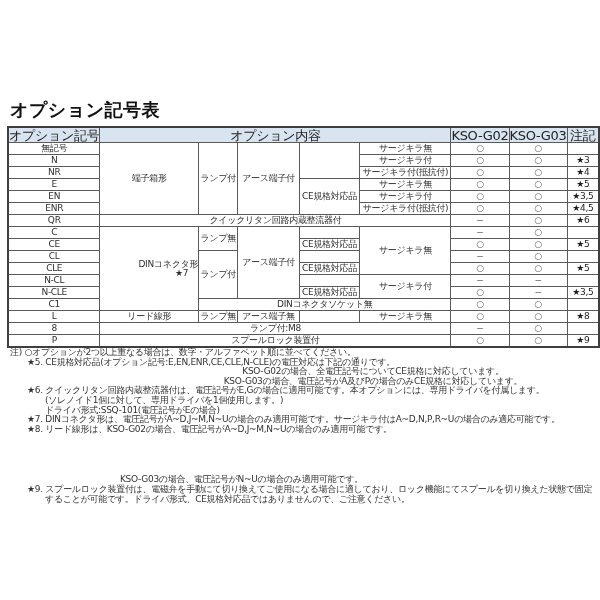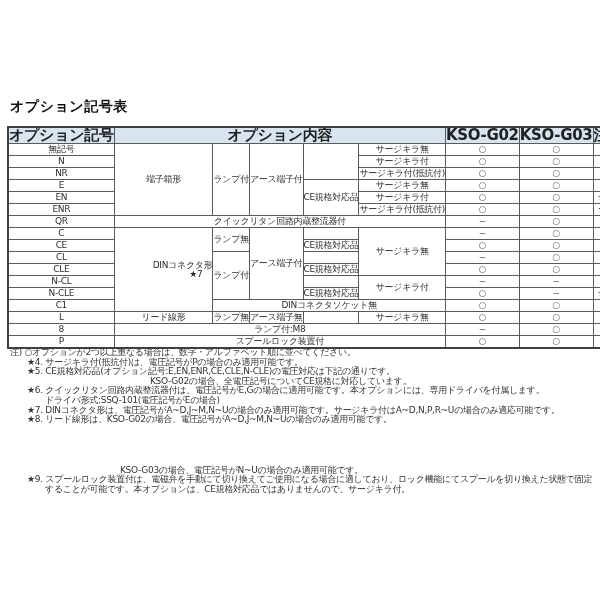--- a/index.html
+++ b/index.html
@@ -2,51 +2,51 @@
 <html><head>
 <meta charset="utf-8">
 <style>
   html,body { margin:0; padding:0; }
   body {
     width:600px; height:600px; background:#ffffff; position:relative;
     font-family:"DejaVu Sans", sans-serif; color:#2e2e2e;
   }
   .title {
     position:absolute; left:10px; top:98px; margin:0;
-    font-size:14px; font-weight:bold; color:#101010; letter-spacing:0.5px;
+    font-size:18px; font-weight:bold; color:#101010; letter-spacing:0.5px;
   }
   table.opt {
     position:absolute; left:7px; top:126px;
     border-collapse:collapse; table-layout:fixed;
     border:2px solid #3f3f3f;
   }
   .opt th, .opt td {
     border:1px solid #5a5a5a;
     padding:0; margin:0;
     font-size:9px; line-height:1;
     text-align:center; vertical-align:middle;
     white-space:nowrap; overflow:hidden;
     letter-spacing:-0.3px;
     font-weight:normal;
   }
-  .opt th { background:#d8e4f0; height:14px; font-size:15px; color:#222;font-weight:bold; }
+  .opt th { background:#d8e4f0; height:14px; font-size:13px; color:#222; }
   .opt tr { height:12px; }
   .mark { color:#5f5f5f; font-size:10px; }
   .note-col { color:#1d1d1d; }
   .din-line { display:block;margin-left:38px; }
   .din-star { text-align:right; padding-right:10px; }
   .notes {
     position:absolute; left:10px; top:348px; width:586px;
     font-size:9px; color:#333;
   }
   .note-line { line-height:9.6px; white-space:nowrap; letter-spacing:-0.3px; }
   .ind1 { padding-left:17px; }
   .ind2 { padding-left:35px; }
   .ind3 { padding-left:110px;margin-top:41px; }
-  .ind4 { padding-left:140px; }
+  .ind4 { padding-left:140px;text-align:center; }
 </style>
 </head>
 <body>
 
 <h1 class="title">オプション記号表</h1>
 
 <table class="opt">
   <colgroup>
     <col style="width:78px">
       <col style="width:67px">
@@ -201,23 +201,24 @@
     <td colspan="5">スプールロック装置付</td>
     <td class="mark">○</td>
     <td class="mark">○</td>
     <td class="note-col">★9</td>
   </tr>
 </tbody>
   </table>
 
 <div class="notes">
   <div class="note-line">注) ○オプションが2つ以上重なる場合は、数字・アルファベット順に並べてください。</div>
-  <div class="note-line ind1">★4. サージキラ付(抵抗付)は、電圧記号がPの場合のみ適用可能です。</div>
   <div class="note-line ind1">★5. CE規格対応品(オプション記号:E,EN,ENR,CE,CLE,N-CLE)の電圧対応は下記の通りです。</div>
   <div class="note-line ind4">KSO-G02の場合、全電圧記号についてCE規格に対応しています。</div>
+  <div class="note-line ind4">KSO-G03の場合、電圧記号がA及びPの場合のみCE規格に対応しています。</div>
   <div class="note-line ind1">★6. クイックリタン回路内蔵整流器付は、電圧記号がE,Gの場合に適用可能です。本オプションには、専用ドライバを付属します。</div>
+  <div class="note-line ind2">(ソレノイド1個に対して、専用ドライバを1個使用します。)</div>
   <div class="note-line ind2">ドライバ形式:SSQ-101(電圧記号がEの場合)</div>
   <div class="note-line ind1">★7. DINコネクタ形は、電圧記号がA~D,J~M,N~Uの場合のみ適用可能です。サージキラ付はA~D,N,P,R~Uの場合のみ適応可能です。</div>
   <div class="note-line ind1">★8. リード線形は、KSO-G02の場合、電圧記号がA~D,J~M,N~Uの場合のみ適用可能です。</div>
   <div class="note-line ind3">KSO-G03の場合、電圧記号がN~Uの場合のみ適用可能です。</div>
   <div class="note-line ind1">★9. スプールロック装置付は、電磁弁を手動にて切り換えてご使用になる場合に適しており、ロック機能にてスプールを切り換えた状態で固定</div>
-  <div class="note-line ind2">することが可能です。本オプションは、CE規格対応品ではありませんので、サージキラ付。</div>
+  <div class="note-line ind2">することが可能です。ドライバ形式、CE規格対応品ではありませんので、ご注意ください。</div>
 </div>
 
 </body></html>

